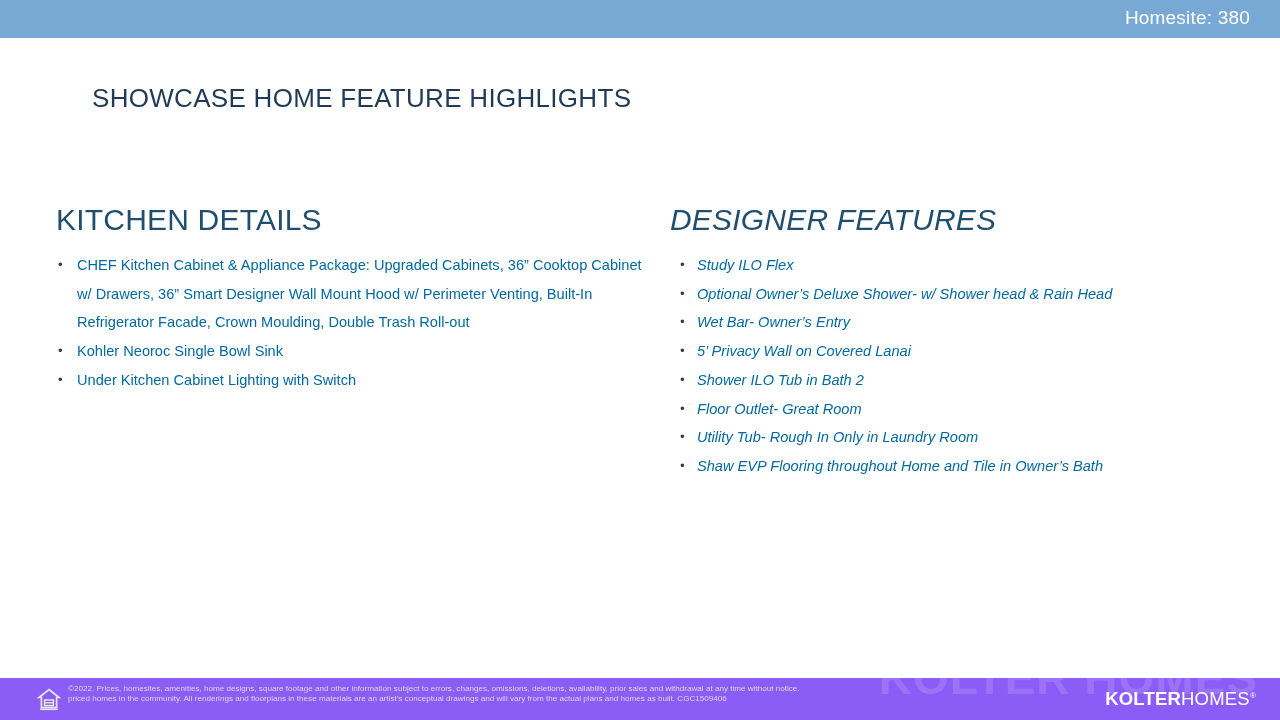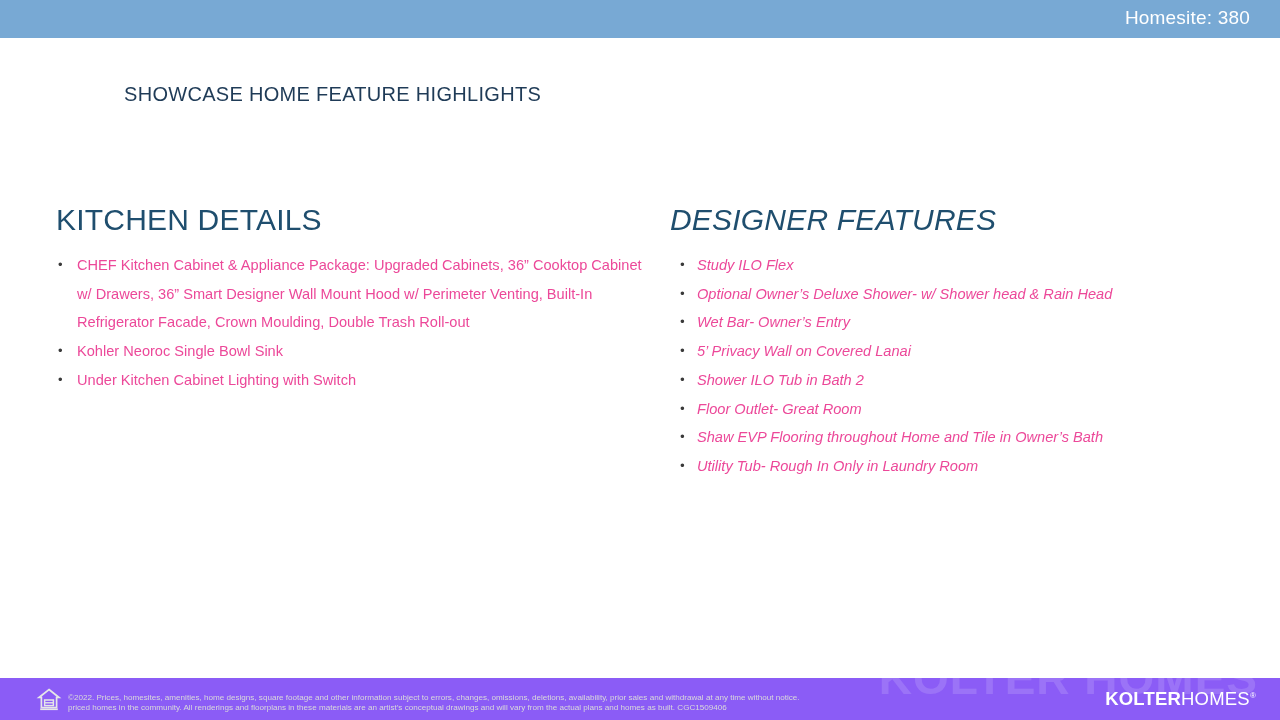--- a/index.html
+++ b/index.html
@@ -40,25 +40,24 @@
     font-size: 19px;
     letter-spacing: 0.2px;
     white-space: nowrap;
   }
 
   
   .slide-title {
     position: absolute;
     left: 92px;
     top: 83px;
-    font-size: 20px;
+    font-size: 26px;
     color: #1f3b57;
     letter-spacing: 0.3px;
     white-space: nowrap;
-    margin-left: 32px;
   }
 
   
   .col {
     position: absolute;
     top: 203px;
   }
   .col-left  { left: 56px;  width: 600px; }
   .col-right { left: 670px; width: 590px; font-style: italic; }
 
@@ -72,21 +71,21 @@
 
   ul.feature-list {
     list-style: none;
     margin: 0;
     padding: 0;
   }
   ul.feature-list > li {
     position: relative;
     padding-left: 21px;
     font-size: 14.6px;
-    color: #ec4899;
+    color: #0369a1;
     line-height: 28.7px;
   }
   ul.feature-list > li::before {
     content: "\2022";
     position: absolute;
     left: 2px;
     top: 0;
     font-size: 13px;
     color: #3a3a3a;
     line-height: 28.7px;
@@ -128,21 +127,20 @@
   }
   .disclaimer {
     position: absolute;
     left: 68px;
     top: 684px;
     width: 1020px;
     font-size: 8.1px;
     line-height: 9.9px;
     color: #d9d9db;
     white-space: nowrap;
-    margin-top: 9px;
   }
   .disclaimer div { white-space: nowrap; }
 
   .kolter-logo {
     position: absolute;
     right: 24px;
     top: 688px;
     font-size: 18.5px;
     color: #ffffff;
     letter-spacing: 0.2px;
@@ -174,22 +172,22 @@
 
   <div class="col col-right">
     <div class="col-heading">DESIGNER FEATURES</div>
     <ul class="feature-list">
       <li>Study ILO Flex</li>
       <li>Optional Owner’s Deluxe Shower- w/ Shower head &amp; Rain Head</li>
       <li>Wet Bar- Owner’s Entry</li>
       <li>5’ Privacy Wall on Covered Lanai</li>
       <li>Shower ILO Tub in Bath 2</li>
       <li>Floor Outlet- Great Room</li>
+      <li>Utility Tub- Rough In Only in Laundry Room</li>
       <li>Shaw EVP Flooring throughout Home and Tile in Owner’s Bath</li>
-      <li>Utility Tub- Rough In Only in Laundry Room</li>
     </ul>
   </div>
 
   <div class="footer">
     <div class="footer-watermark">KOLTER HOMES</div>
   </div>
 
   <div class="eho-icon">
     <svg width="26" height="26" viewBox="0 0 26 26">
       <path d="M13 3.5 L23 11.5 L20.6 11.5 L20.6 21.5 L5.4 21.5 L5.4 11.5 L3 11.5 Z" fill="none" stroke="#e6e6e8" stroke-width="1.7"></path>

